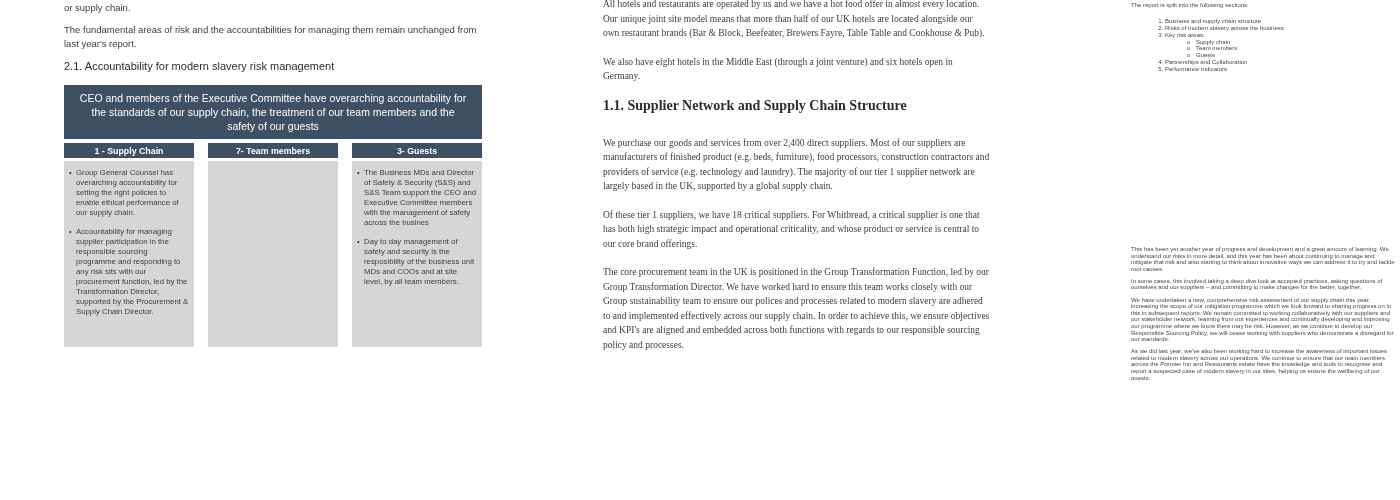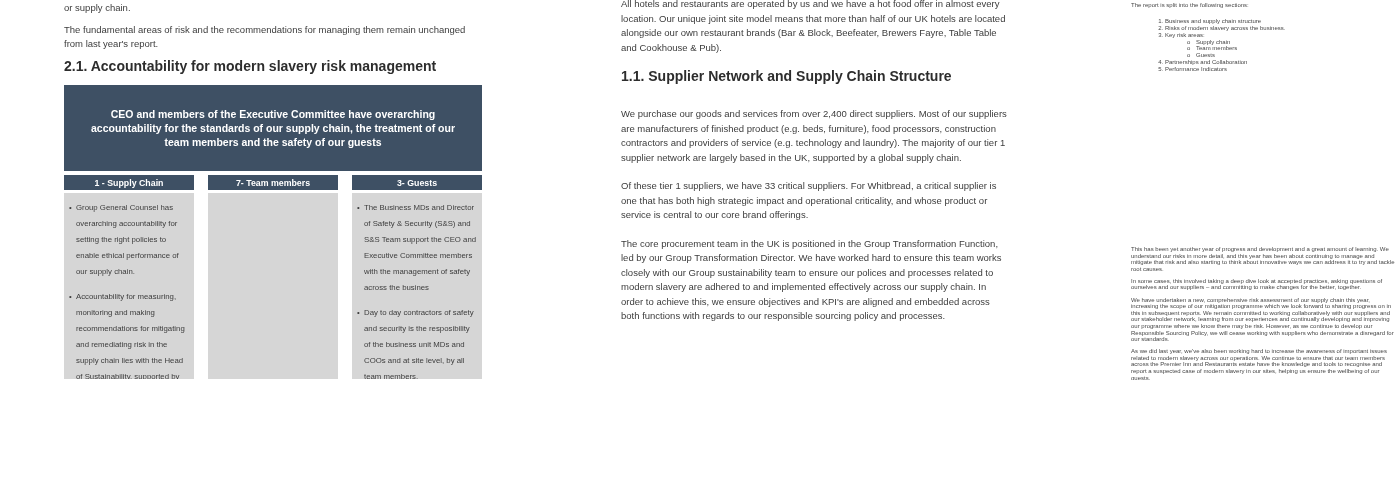--- a/index.html
+++ b/index.html
@@ -8,40 +8,40 @@
     position:relative; width:1400px; height:380px; overflow:hidden;
     background:#ffffff; color:#3c3c3c;
     font-family:"Liberation Sans", sans-serif;
   }
   .page { position:absolute; top:0; }
 
   
   #left-page { left:64px; width:418px; font-size:9.5px; line-height:14px; }
   #left-page .frag { margin-top:1px; }
   #left-page .para { margin-top:8px; }
-  #left-page .heading { margin-top:9px; font-size:14px; font-weight:bold; color:#2d2d2d; line-height:13px; }
+  #left-page .heading { margin-top:9px; font-size:11px; font-weight:normal; color:#2d2d2d; line-height:13px; }
   .ceo-banner {
-    margin-top:12px; background:#3e5064; color:#ffffff; font-weight:bold;
-    text-align:center; font-size:10.5px; line-height:14px; padding:22px 14px;
+    margin-top:12px; background:#3e5064; color:#ffffff; font-weight:normal;
+    text-align:center; font-size:10.5px; line-height:14px; padding:6px 14px;
   }
   .role-columns { display:flex; gap:14px; margin-top:4px; }
   .role-col { flex:1; display:flex; flex-direction:column; }
   .role-header {
     background:#3e5064; color:#ffffff; font-weight:bold; text-align:center;
     font-size:8.8px; line-height:10px; padding:2.5px 2px;
   }
   .role-body {
     background:#d6d6d6; margin-top:3px; padding:7px 5px 4px 5px;
-    font-size:7.8px; line-height:16px; height:186px; overflow:hidden; list-style:none;
+    font-size:7.8px; line-height:10px; height:186px; overflow:hidden; list-style:none;
   }
   .role-body li { position:relative; padding-left:7px; margin-bottom:9px; }
   .role-body li::before { content:"\2022"; position:absolute; left:0; top:0; }
 
   
-  #middle-page { left:621px; width:388px; font-size:9.5px; line-height:14.5px; }
+  #middle-page { left:603px; width:388px; font-size:9.5px; line-height:14.5px;font-family:Liberation Serif, serif; }
   #middle-page p { margin-bottom:14px; }
   #middle-page .first { margin-top:-3px; }
   #middle-page .heading { font-size:14px; font-weight:bold; color:#2d2d2d; margin:15px 0 24px 0; line-height:13px; }
 
   
   #right-page { left:1131px; width:266px; font-size:6px; line-height:6.6px; color:#464646; }
   #right-page .r-intro { margin-top:2px; }
   .r-sections { margin-top:9px; padding-left:34px; }
   .r-sections > li { margin-bottom:0.6px; }
   .r-sub { list-style:none; padding-left:22px; }
@@ -51,56 +51,56 @@
   .r-paras p { margin-bottom:5.5px; }
   .signature { margin-top:3px; display:block; }
 </style>
 </head>
 <body>
 
 <div id="screen">
 
   <div class="page" id="left-page">
     <p class="frag">or supply chain.</p>
-    <p class="para">The fundamental areas of risk and the recommendations for managing them remain unchanged from last year's report.</p>
+    <p class="para">The fundamental areas of risk and the accountabilities for managing them remain unchanged from last year's report.</p>
     <h2 class="heading">2.1.  Accountability for modern slavery risk management</h2>
     <div class="ceo-banner">CEO and members of the Executive Committee have overarching accountability for the standards of our supply chain, the treatment of our team members and the safety of our guests</div>
     <div class="role-columns">
 
       <div class="role-col">
         <div class="role-header">1 - Supply Chain</div>
         <ul class="role-body">
           <li>Group General Counsel has overarching accountability for setting the right policies to enable ethical performance of our supply chain.</li>
-          <li>Accountability for measuring, monitoring and making recommendations for mitigating and remediating risk in the supply chain lies with the Head of Sustainability, supported by the Sustainability Manager in our Legal function.</li>
           <li>Accountability for managing supplier participation in the responsible sourcing programme and responding to any risk sits with our procurement function, led by the Transformation Director, supported by the Procurement &amp; Supply Chain Director.</li>
         </ul>
       </div>
 
       <div class="role-col">
         <div class="role-header">7- Team members</div>
         <ul class="role-body">
         </ul>
       </div>
 
       <div class="role-col">
         <div class="role-header">3- Guests</div>
         <ul class="role-body">
           <li>The Business MDs and Director of Safety &amp; Security (S&amp;S) and S&amp;S Team support the CEO and Executive Committee members with  the management of safety across the busines</li>
-          <li>Day to day contractors of safety and security is the resposibility of the business unit MDs and COOs and at site level, by all team members.</li>
+          <li>Day to day management of safety and security is the resposibility of the business unit MDs and COOs and at site level, by all team members.</li>
         </ul>
       </div>
 
     </div>
   </div>
 
   <div class="page" id="middle-page">
     <p class="first">All hotels and restaurants are operated by us and we have a hot food offer in almost every location. Our unique joint site model means that more than half of our UK hotels are located alongside our own restaurant brands (Bar &amp; Block, Beefeater, Brewers Fayre, Table Table and Cookhouse &amp; Pub).</p>
+    <p>We also have eight hotels in the Middle East (through a joint venture) and six hotels open in Germany.</p>
     <h2 class="heading">1.1.  Supplier Network and Supply Chain Structure</h2>
     <p>We purchase our goods and services from over 2,400 direct suppliers.  Most of our suppliers are manufacturers of finished product (e.g. beds, furniture), food processors, construction contractors and providers of service (e.g. technology and laundry). The majority of our tier 1 supplier network are largely based in the UK, supported by a global supply chain.</p>
-    <p>Of these tier 1 suppliers, we have 33 critical suppliers. For Whitbread, a critical supplier is one that has both high strategic impact and operational criticality, and whose product or service is central to our core brand offerings.</p>
+    <p>Of these tier 1 suppliers, we have 18 critical suppliers. For Whitbread, a critical supplier is one that has both high strategic impact and operational criticality, and whose product or service is central to our core brand offerings.</p>
     <p>The core procurement team in the UK is positioned in the Group Transformation Function, led by our Group Transformation Director. We have worked hard to ensure this team works closely with our Group sustainability team to ensure our polices and processes related to modern slavery are adhered to and implemented effectively across our supply chain. In order to achieve this, we ensure objectives and KPI's are aligned and embedded across both functions with regards to our responsible sourcing policy and processes.</p>
   </div>
 
   <div class="page" id="right-page">
     <p class="r-intro">The report is split into the following sections:</p>
     <ol class="r-sections">
       <li>Business and supply chain structure</li>
       <li>Risks of modern slavery across the business.</li>
       <li>
         <span>Key risk areas:</span>

